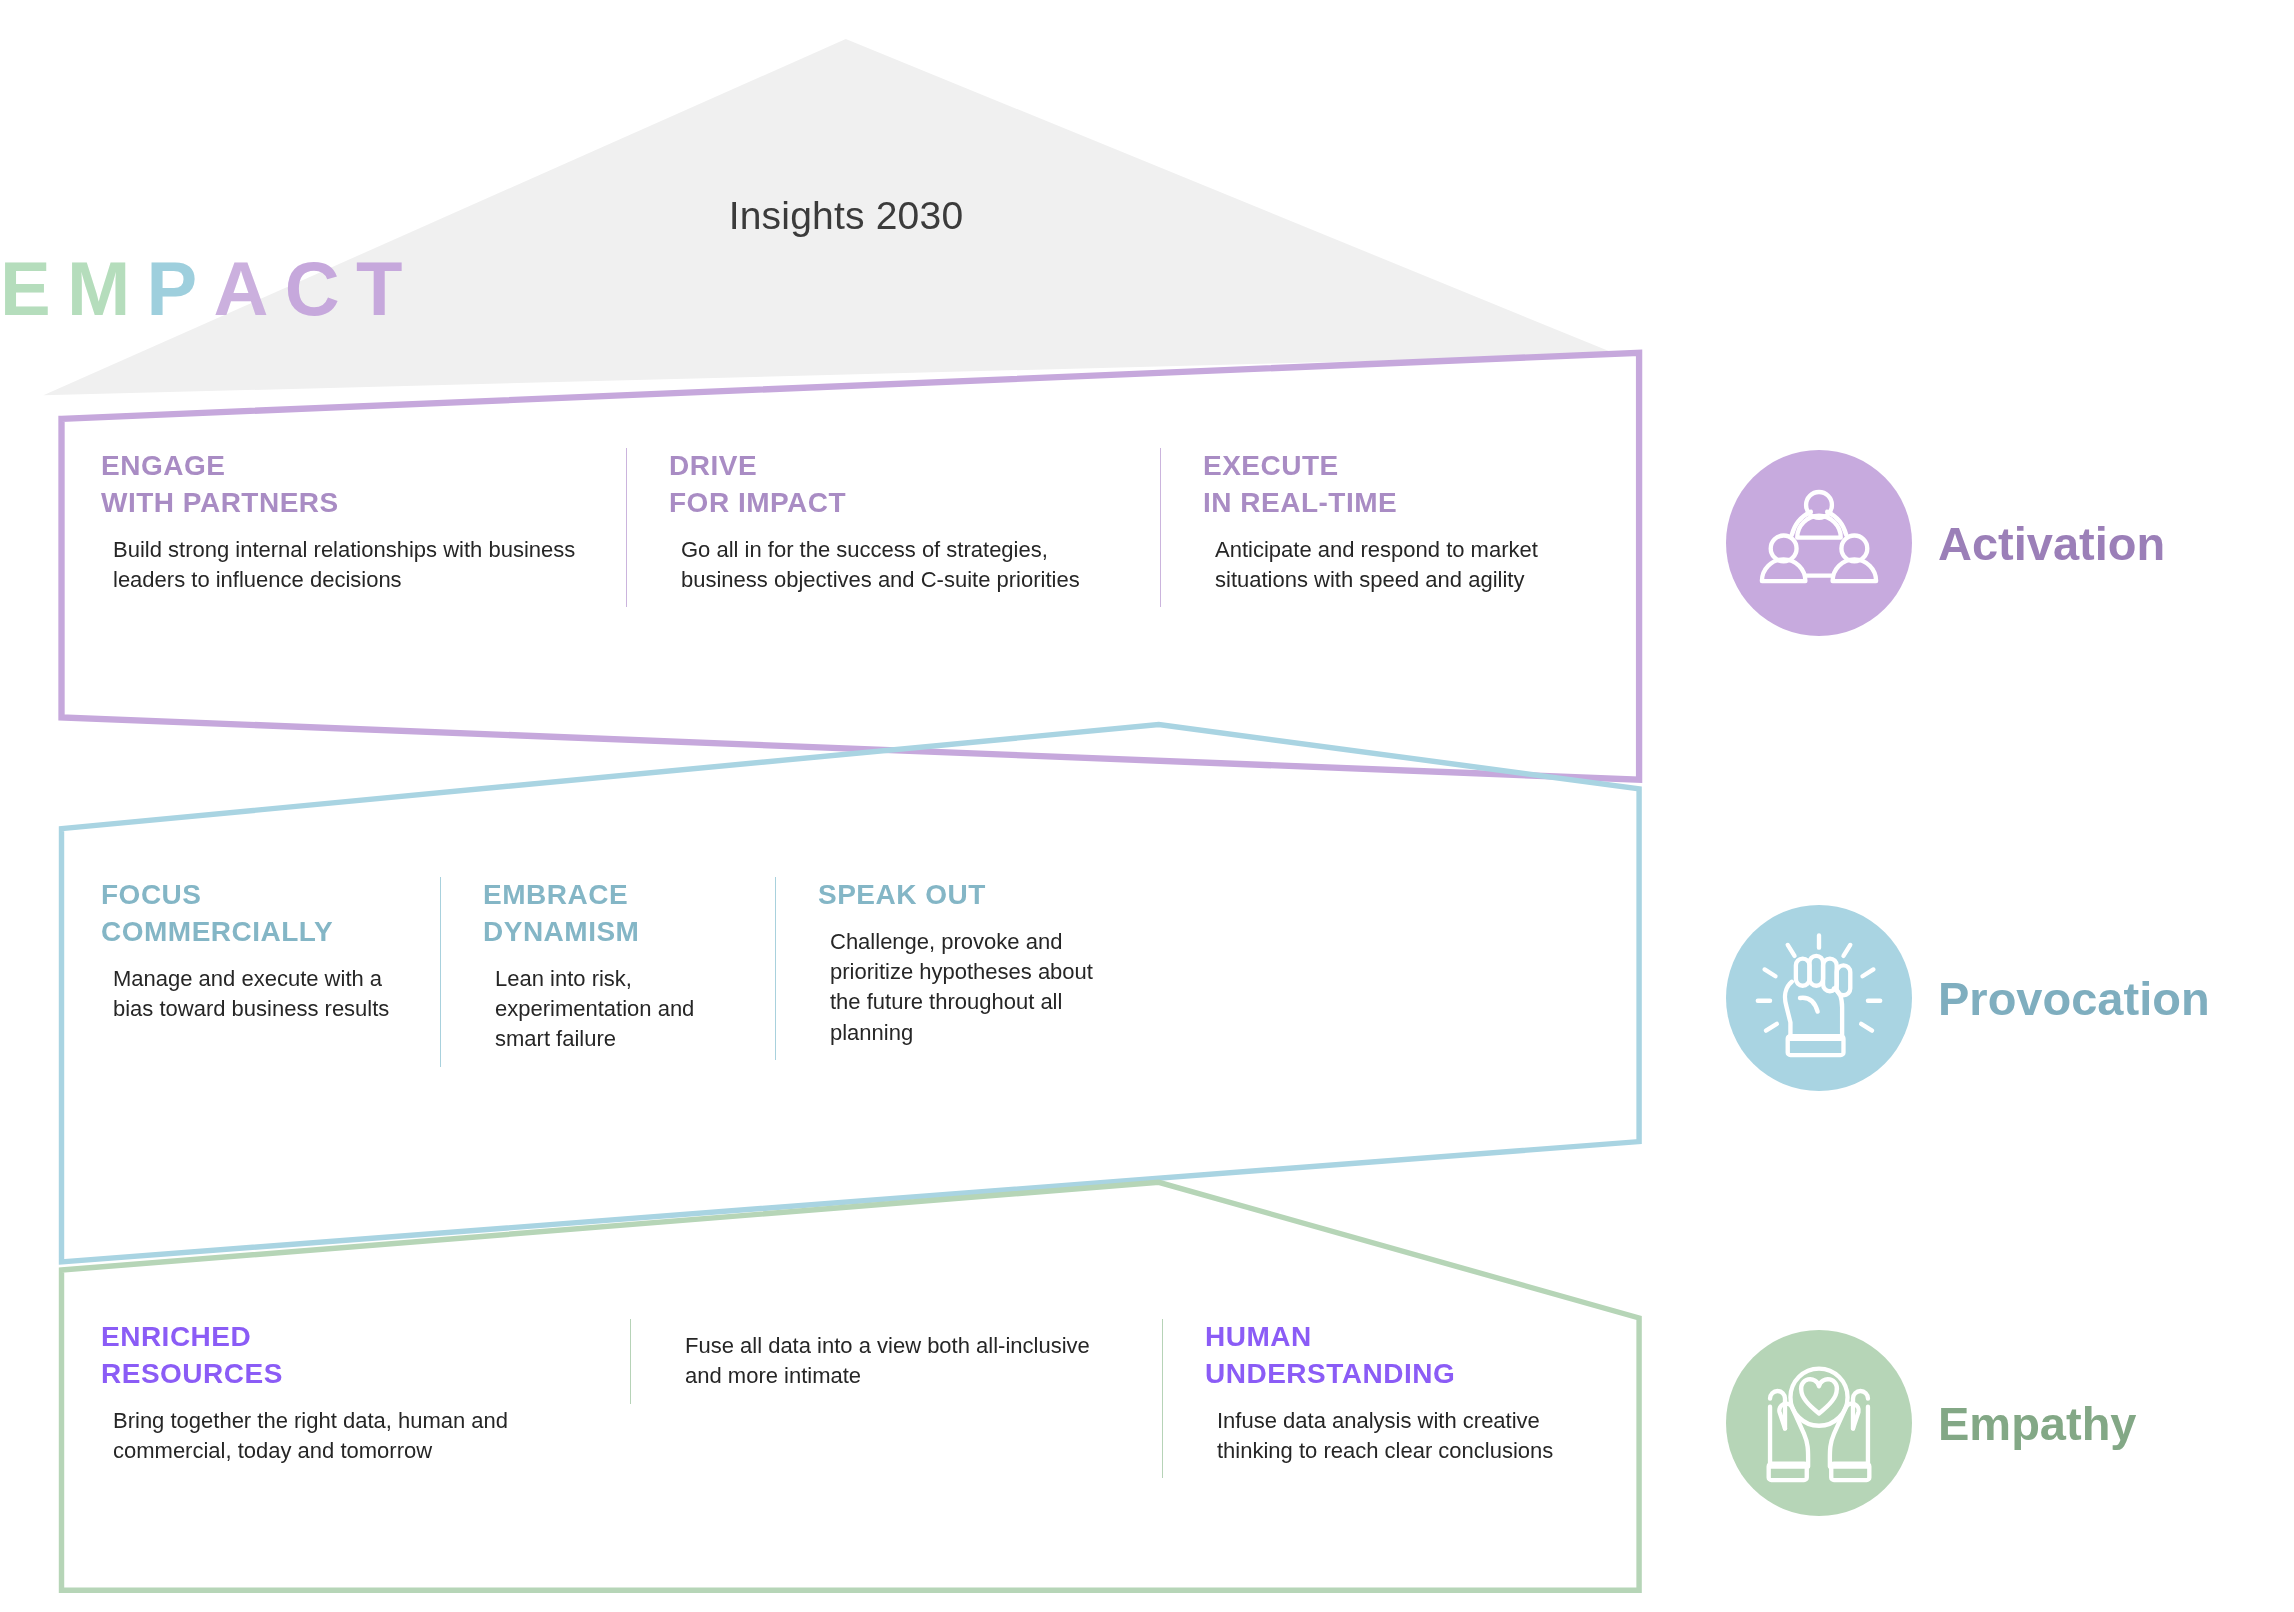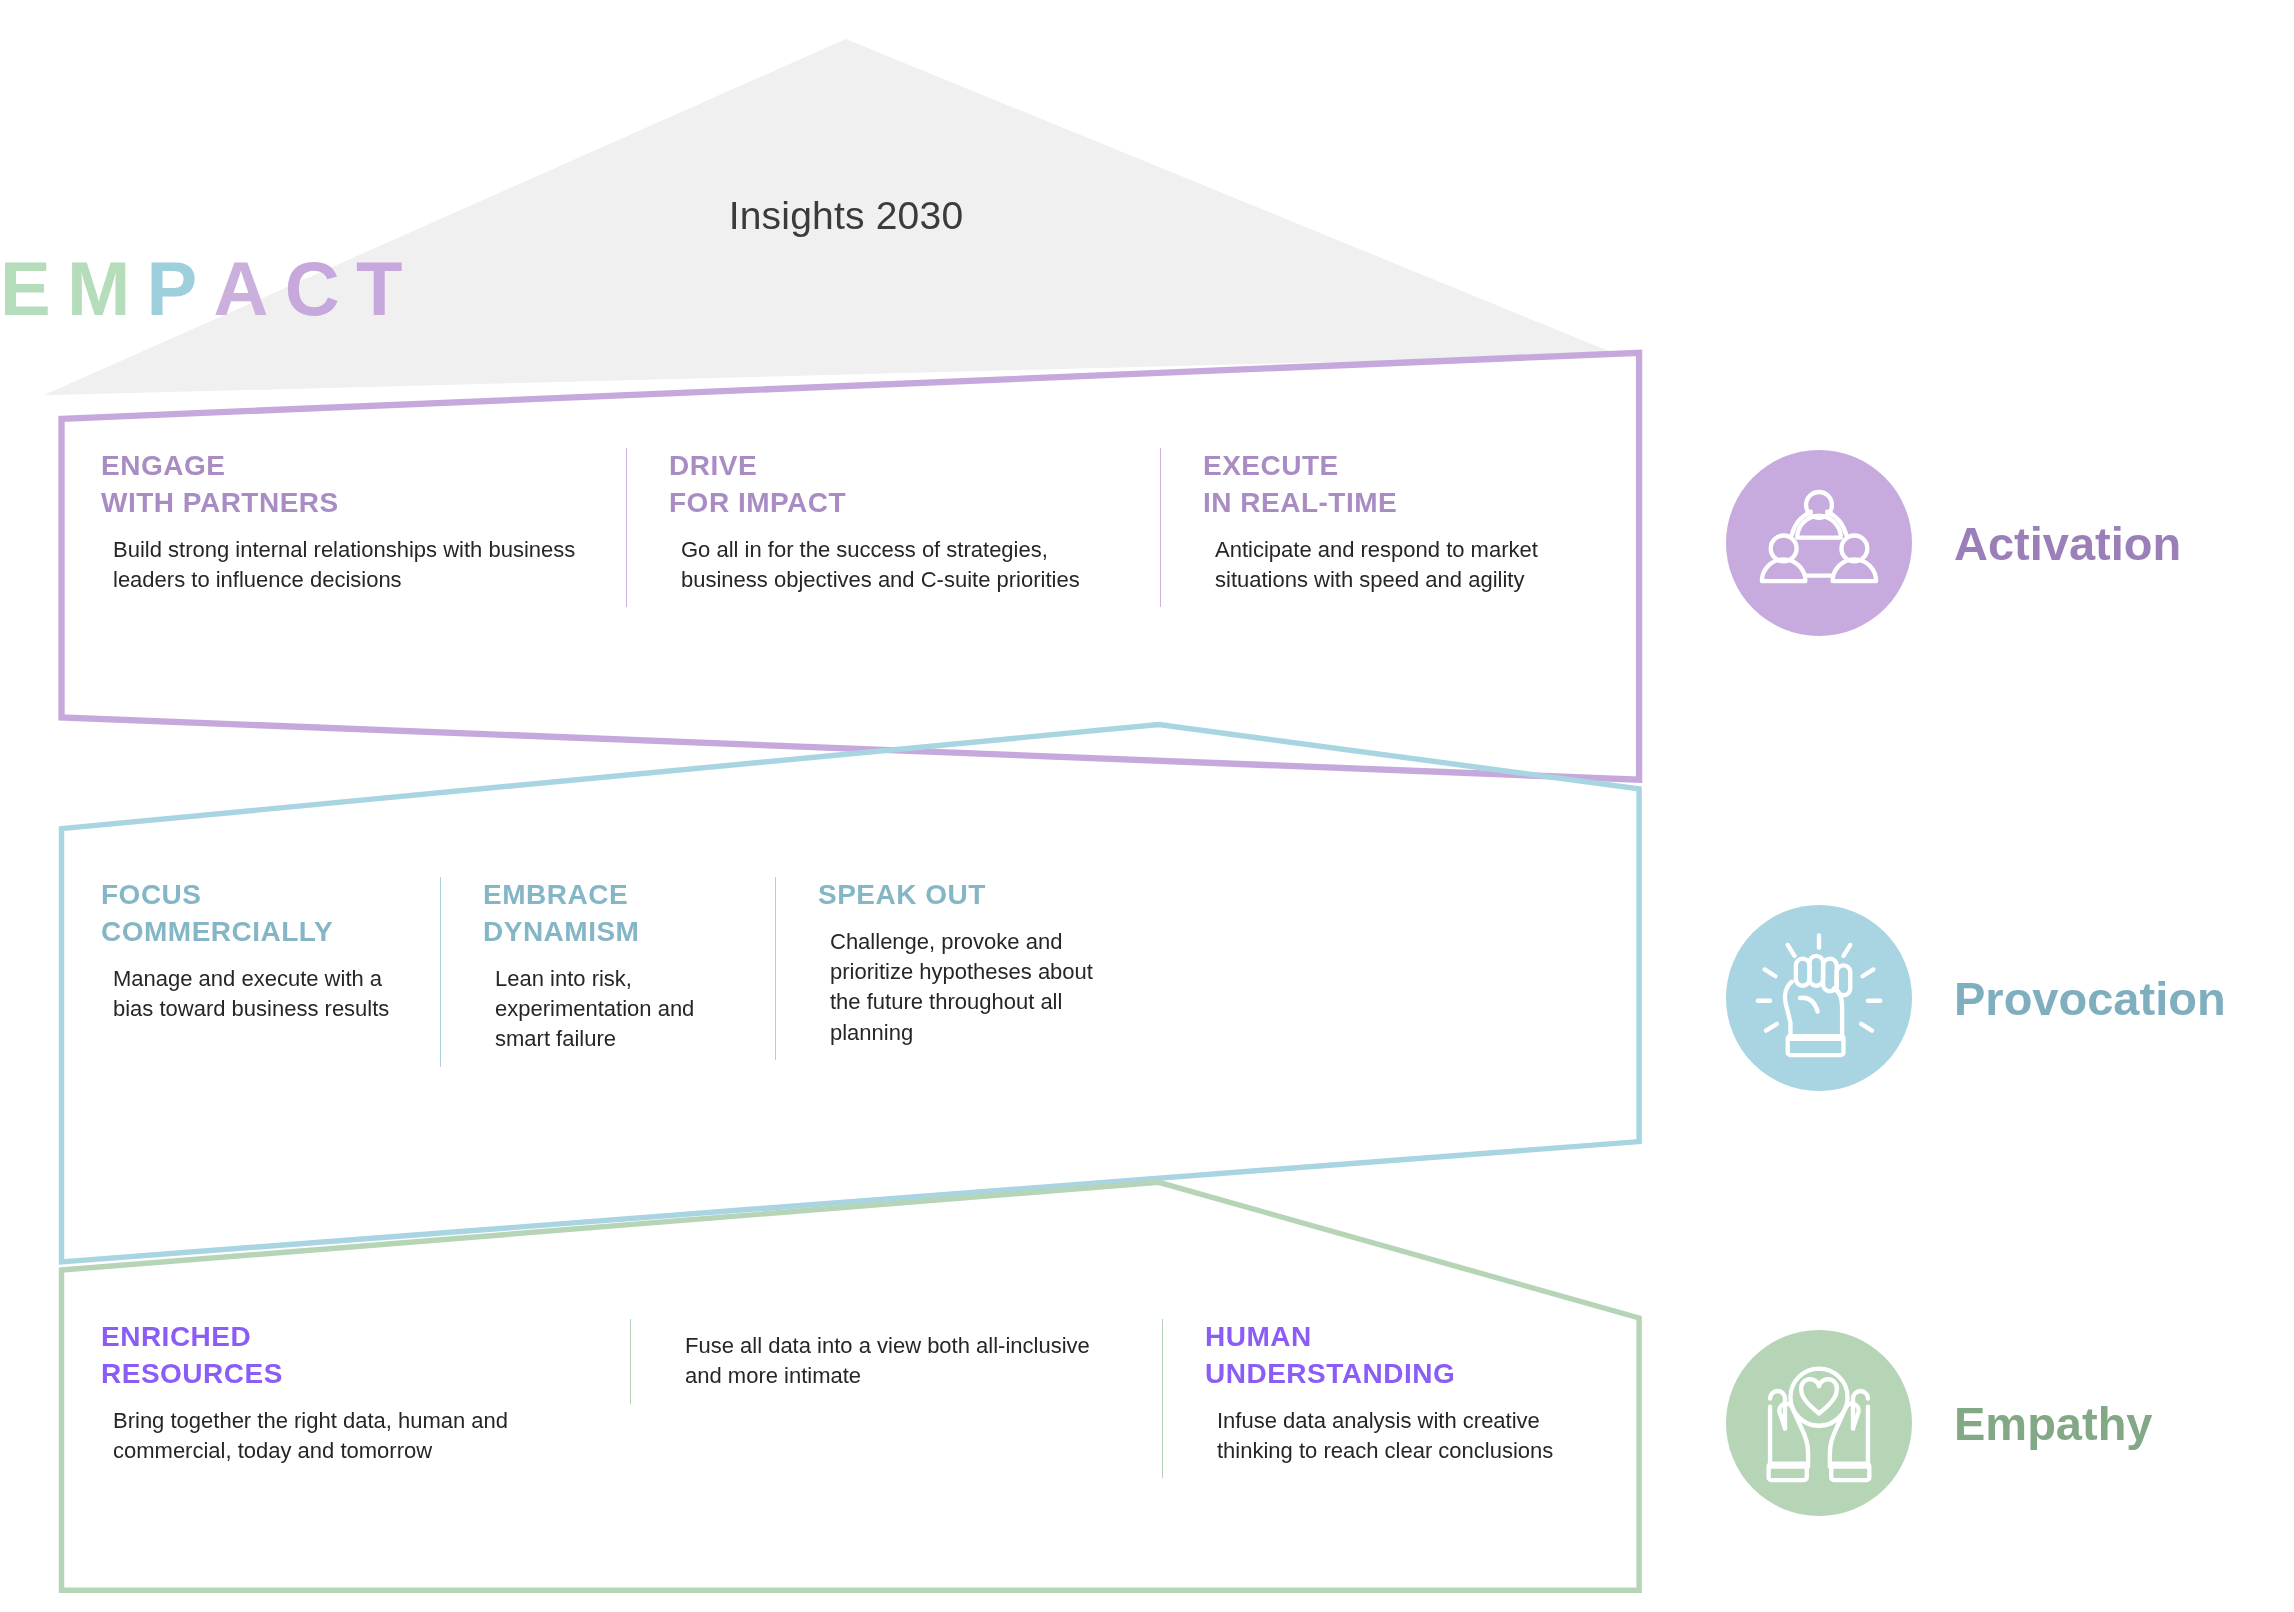--- a/index.html
+++ b/index.html
@@ -92,21 +92,21 @@
   .band-provocation .card-title { color: #84b6c6; }
   .band-provocation .col + .col { border-left-color: #a8d1dd; }
   .band-empathy     .card-title { color: #8b5cf6; }
   .band-empathy     .col + .col { border-left-color: #b6d3b7; }
 
   
   .legend-item {
     position: absolute;
     display: flex;
     align-items: center;
-    gap: 42px;
+    gap: 26px;
   }
   .legend-badge {
     width: 186px;
     height: 186px;
     border-radius: 50%;
     flex: 0 0 auto;
     display: flex;
     align-items: center;
     justify-content: center;
   }

